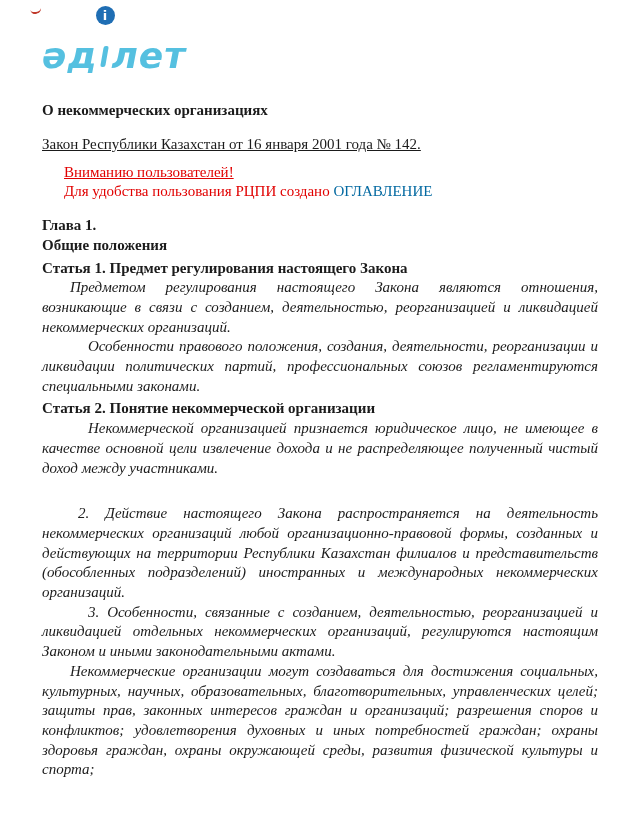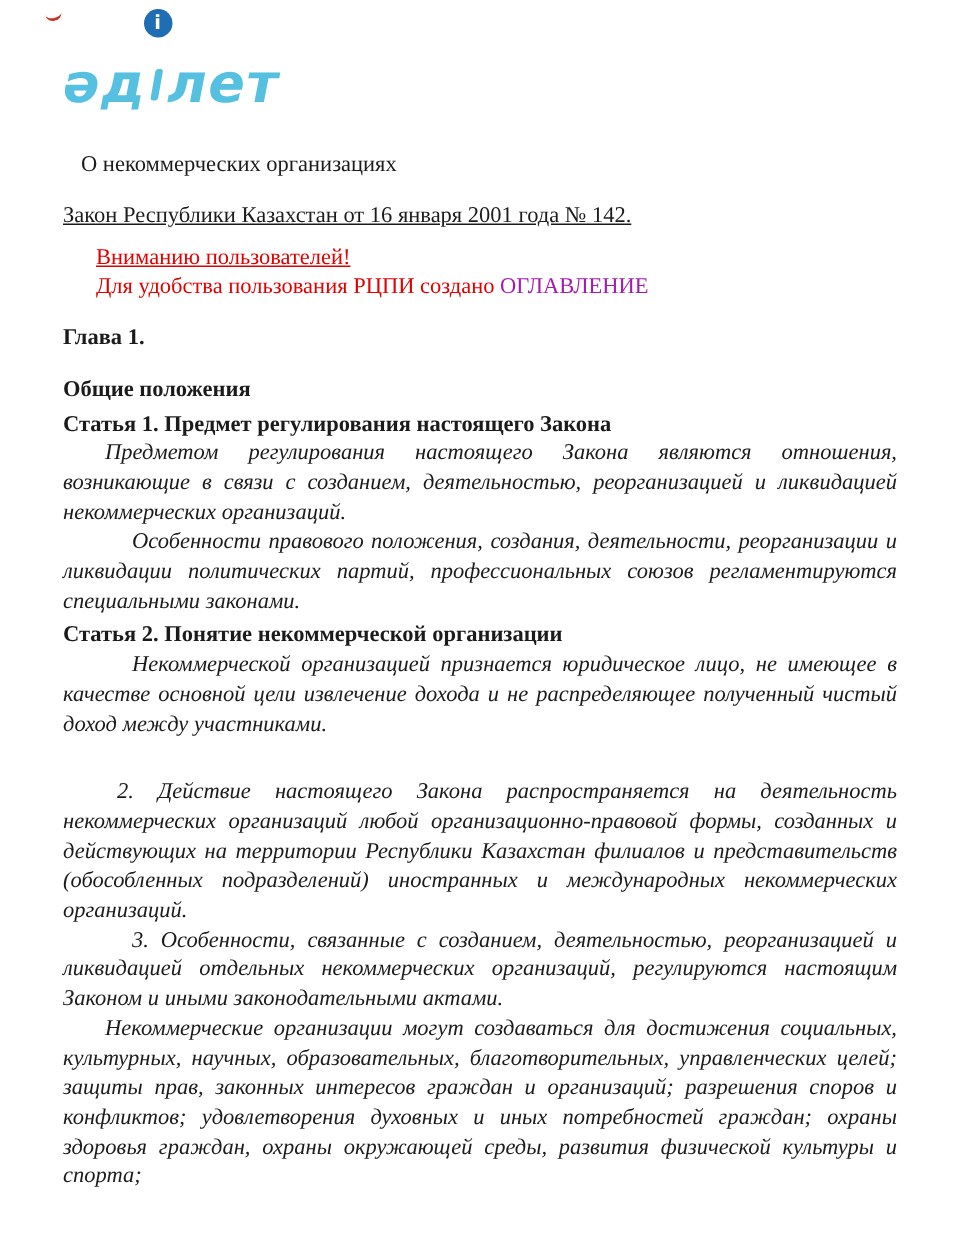--- a/index.html
+++ b/index.html
@@ -58,30 +58,30 @@
     color:#ffffff;
     font-style:normal;
     font-weight:bold;
     font-size:13px;
     line-height:19px;
     text-align:center;
     letter-spacing:0;
   }
   h1.doc-title{
     font-size:15px;
-    font-weight:normal;
-    margin:22px 0 0 12px;
+    font-weight:bold;
+    margin:22px 0 0 0;
     line-height:20px;
   }
   p{margin:0; font-size:15px; line-height:19.7px;}
   .law-line{margin-top:15px;text-decoration:underline;}
   .notice{color:#e10000; margin-left:22px;}
   .notice-first{margin-top:8px;text-decoration:underline;}
-  .toc-link{color:#a21caf; cursor:pointer;}
-  .chapter{font-weight:bold;margin-top:15px;}
+  .toc-link{color:#0369a1; cursor:pointer;}
+  .chapter{font-weight:bold;}
   .chapter-first{margin-top:14px;}
   h3.article{
     font-size:15px;
     font-weight:bold;
     margin:3px 0 0 0;
     line-height:19.7px;
   }
   .article-first{margin-top:8px;}
   .body-para{
     text-align:justify;

